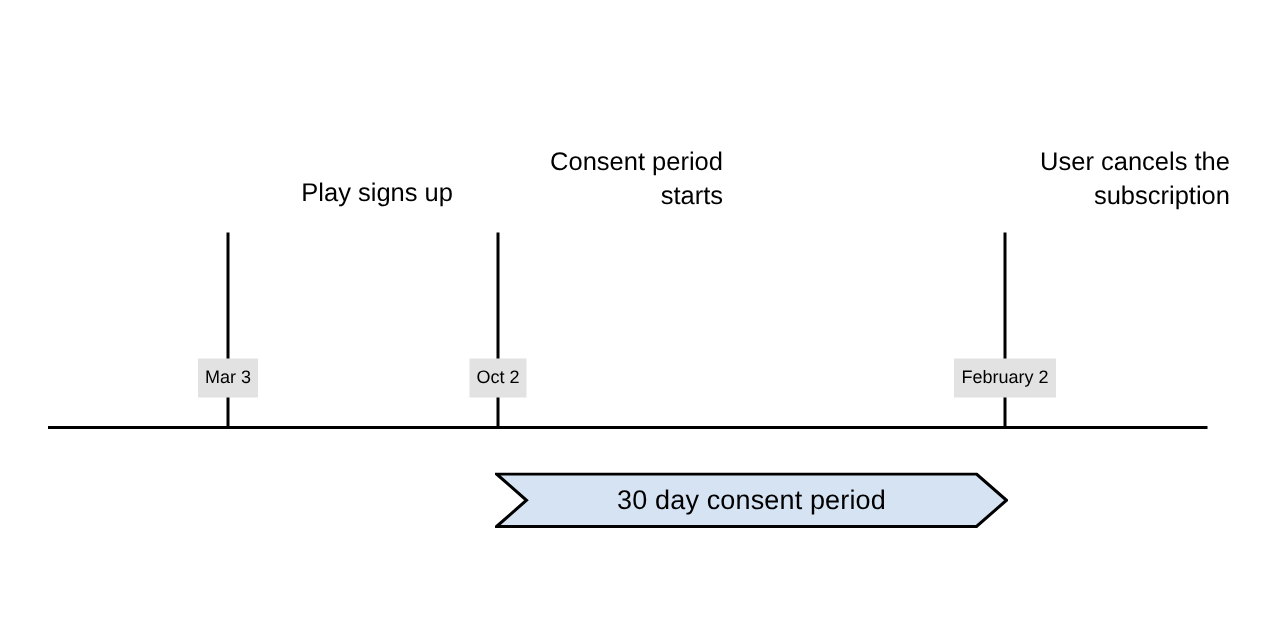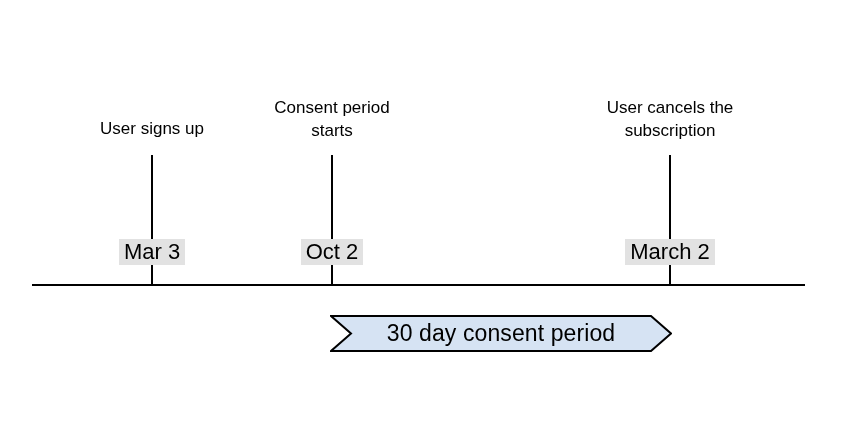--- a/index.html
+++ b/index.html
@@ -39,40 +39,40 @@
     top: 155px;
     left: -1px;
     width: 2px;
     height: 130px;
     background: #000000;
   }
   .event-label {
     position: absolute;
     left: -150px;
     width: 300px;
-    text-align: center;
+    text-align: right;
     font-size: 17px;
     line-height: 23px;
     color: #000000;
     white-space: pre-line;
   }
   .event-label.one-line { top: 117px; }
   .event-label.two-line { top: 96px; }
 
   .event-date-wrap {
     position: absolute;
     top: 239px;
     left: -110px;
     width: 220px;
     text-align: center;
   }
   .event-date {
     display: inline-block;
     background: #e2e2e2;
-    font-size: 22px;
+    font-size: 12px;
     line-height: 23px;
     padding: 1px 5px 2px 5px;
     color: #000000;
   }
 
   
   .period-banner {
     position: absolute;
     left: 330px;
     top: 315px;
@@ -86,55 +86,55 @@
   }
   .period-banner-label {
     position: absolute;
     left: 0;
     top: 0;
     width: 342px;
     height: 37px;
     display: flex;
     align-items: center;
     justify-content: center;
-    font-size: 23px;
+    font-size: 18px;
     color: #000000;
     letter-spacing: 0.1px;
   }
 </style>
 </head>
 <body>
 
 <div id="canvas">
 
   <div class="axis-line"></div>
 
   <div class="event" style="left:152px;">
     <div class="event-tick"></div>
-    <div class="event-label one-line">User signs up</div>
+    <div class="event-label one-line">Play signs up</div>
     <div class="event-date-wrap">
       <span class="event-date">Mar 3</span>
     </div>
   </div>
 
   <div class="event" style="left:332px;">
     <div class="event-tick"></div>
     <div class="event-label two-line">Consent period
 starts</div>
     <div class="event-date-wrap">
       <span class="event-date">Oct 2</span>
     </div>
   </div>
 
   <div class="event" style="left:670px;">
     <div class="event-tick"></div>
     <div class="event-label two-line">User cancels the
 subscription</div>
     <div class="event-date-wrap">
-      <span class="event-date">March 2</span>
+      <span class="event-date">February 2</span>
     </div>
   </div>
 
   <div class="period-banner">
     <svg viewBox="0 0 342 37" xmlns="http://www.w3.org/2000/svg">
       <polygon points="1,1 321,1 341,18.5 321,36 1,36 21,18.5" fill="#d6e3f3" stroke="#000000" stroke-width="2" stroke-linejoin="miter"></polygon>
     </svg>
     <div class="period-banner-label">30 day consent period</div>
   </div>
 

